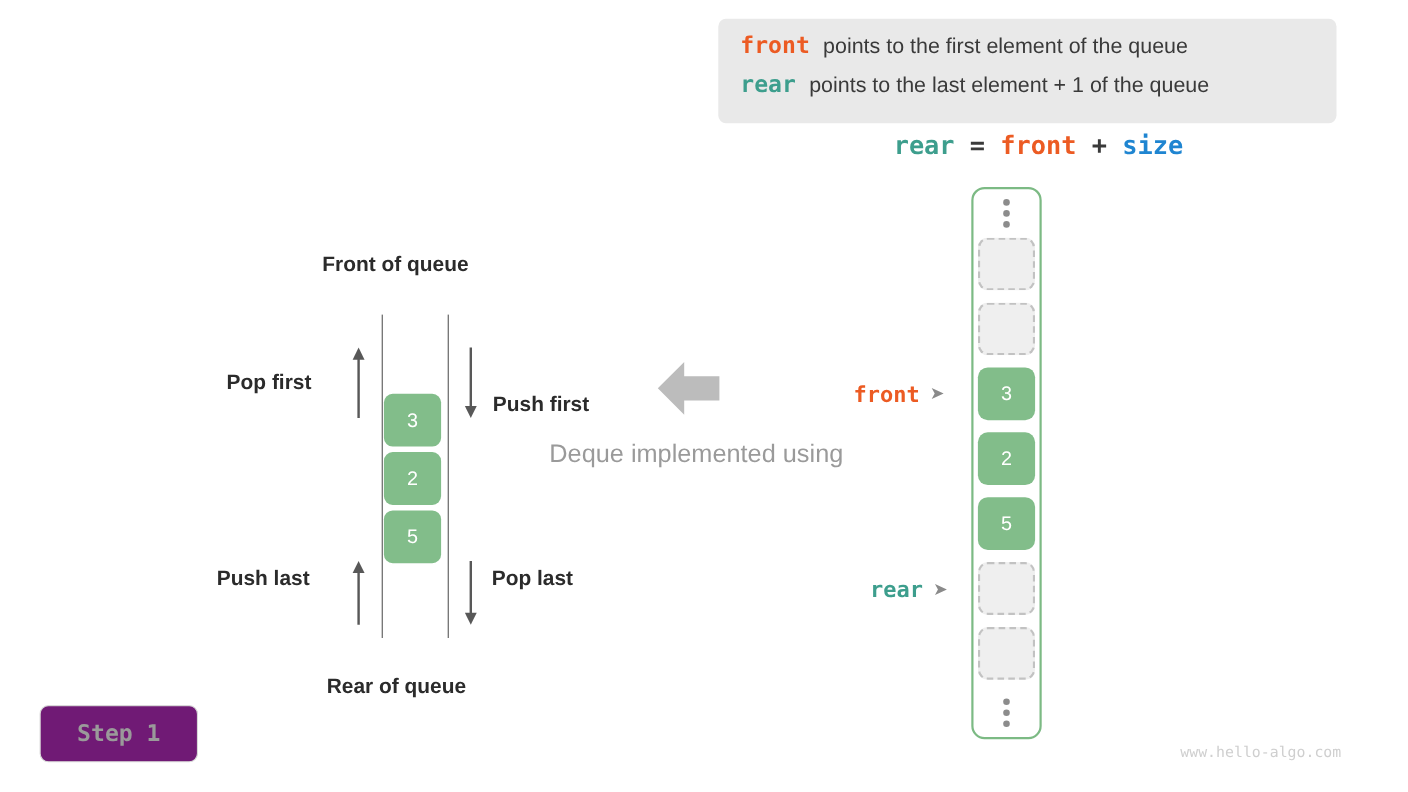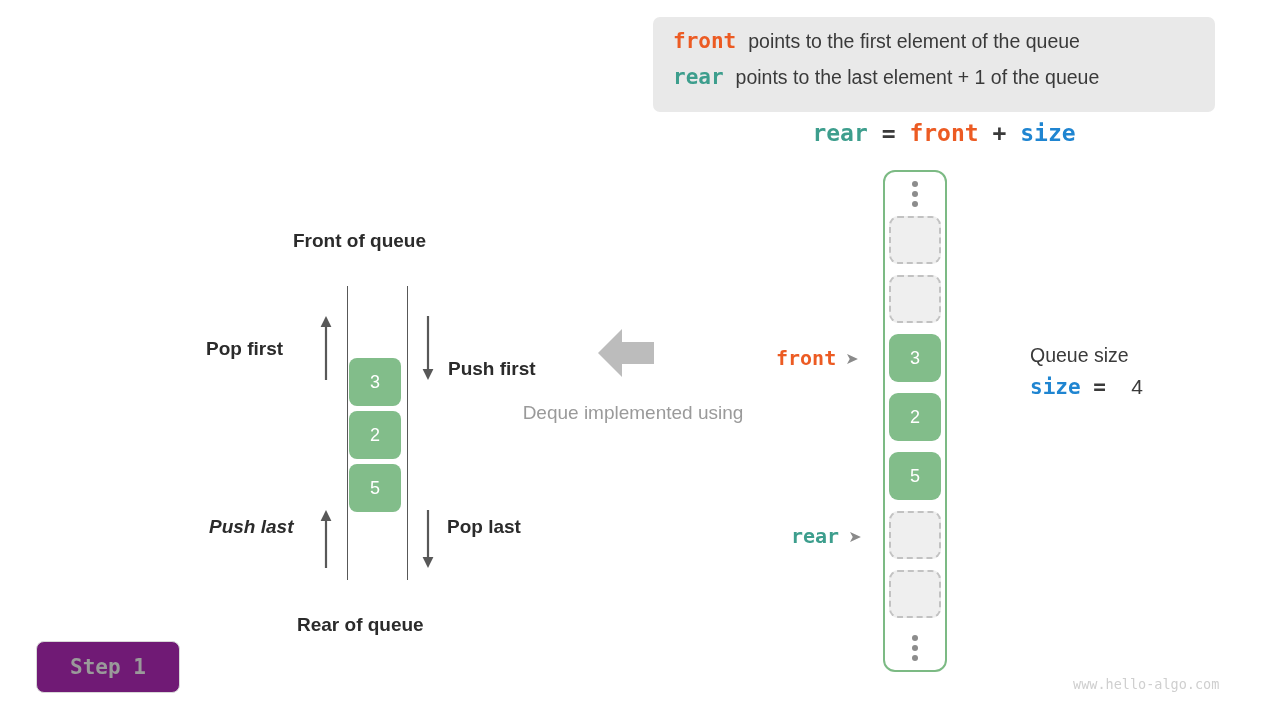--- a/index.html
+++ b/index.html
@@ -109,32 +109,32 @@
   }
 
   .op-label {
     position: absolute;
     font-size: 19px;
     font-weight: bold;
     color: #2b2b2b;
   }
   #label-pop-first  { left: 206px; top: 338px; }
   #label-push-first { left: 448px; top: 358px; }
-  #label-push-last  { left: 209px; top: 516px; font-style: italic; }
+  #label-push-last  { left: 197px; top: 516px; }
   #label-pop-last   { left: 447px; top: 516px; }
 
   .vert-arrow { position: absolute; }
 
   #caption {
     position: absolute;
     left: 493px;
     top: 400px;
     width: 280px;
     text-align: center;
-    font-size: 19px;
+    font-size: 23px;
     line-height: 25px;
     color: #9a9a9a;
   }
 
   #big-arrow {
     position: absolute;
     left: 596px;
     top: 325px;
   }
 
@@ -329,22 +329,18 @@
 
   <div class="ptr-label" id="ptr-front">
     <span class="mono kw-front">front</span>
     <span class="ptr-arrow">➤</span>
   </div>
   <div class="ptr-label" id="ptr-rear">
     <span class="mono kw-rear">rear</span>
     <span class="ptr-arrow">➤</span>
   </div>
 
-  <div id="queue-size">
-    <div id="queue-size-title">Queue size</div>
-    <div id="queue-size-expr"><span class="mono kw-size">size</span><span class="mono"> </span><span class="mono">=</span><span class="mono">  </span><span>4</span></div>
-  </div>
 
   <div id="step-badge" class="mono">Step 1</div>
 
   <div id="watermark">www.hello-algo.com</div>
 
 </div>
 
 </body></html>

